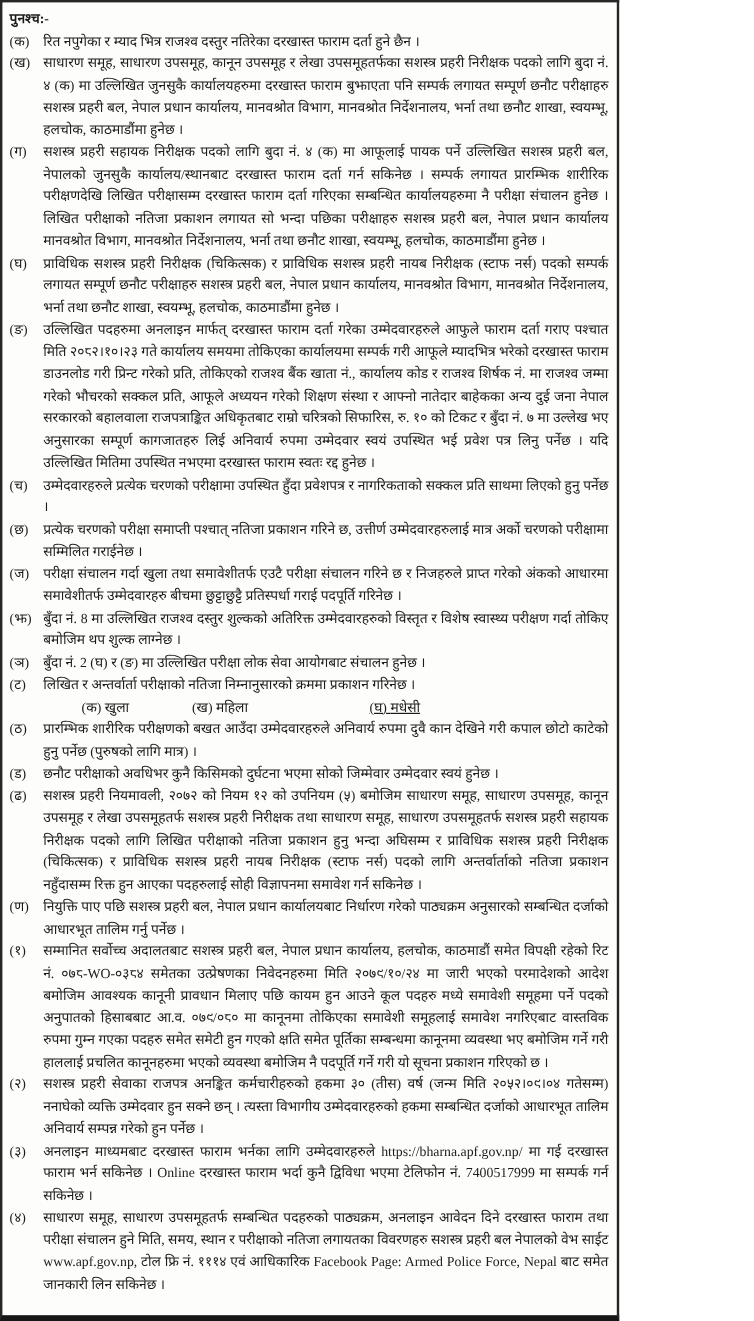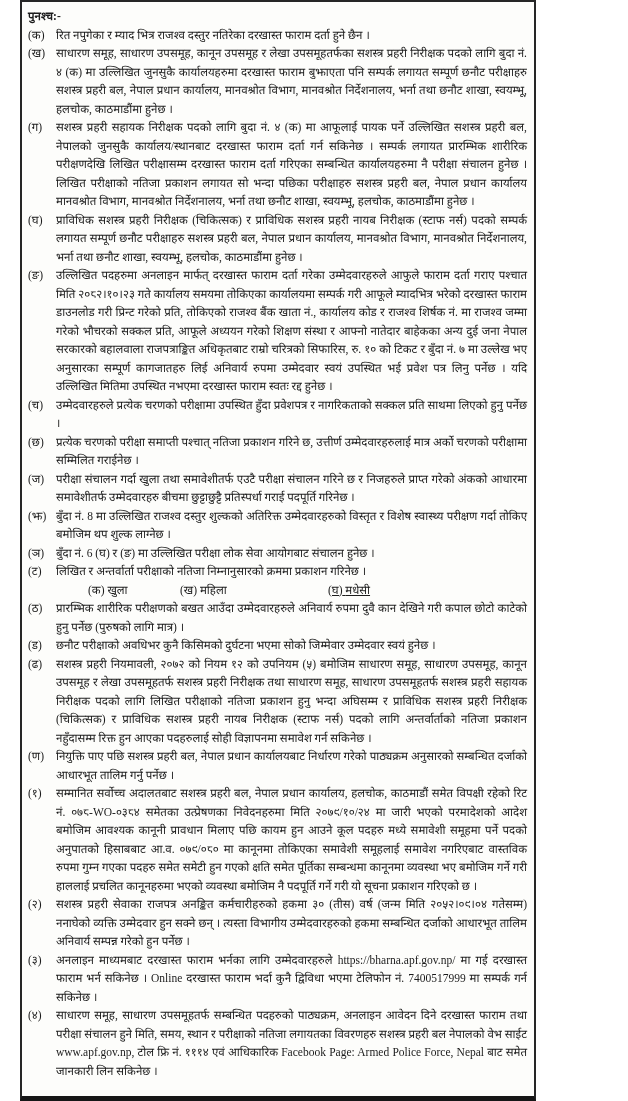--- a/index.html
+++ b/index.html
@@ -9,21 +9,20 @@
     box-sizing:border-box;
     background:#fdfdfb;
     border:2px solid #262626;
     border-bottom:5px solid #161616;
     padding:5px 7px 0 6px;
     overflow:hidden;
     font-family:"Liberation Serif","DejaVu Serif",serif;
     font-size:11.5px;
     line-height:18.5px;
     color:#1b1b1b;
-    margin-left:20px;
   }
   .hd { font-weight:bold; }
   .item { display:flex; align-items:flex-start; }
   .item .lbl { flex:0 0 28px; white-space:nowrap; }
   .item .txt { flex:1; text-align:justify;font-family:Liberation Serif, serif; }
   .sub-row { display:flex; padding-left:60px; }
   .sub-cell { white-space:nowrap; }
   .sub-cell.c1 { width:92px; }
   .sub-cell.c2 { width:148px; }
   .sub-cell.c3 { width:226px; }
@@ -75,21 +74,21 @@
   <div class="item">
     <span class="lbl">(ज)</span>
     <span class="txt">परीक्षा संचालन गर्दा खुला तथा समावेशीतर्फ एउटै परीक्षा संचालन गरिने छ र निजहरुले प्राप्त गरेको अंकको आधारमा समावेशीतर्फ उम्मेदवारहरु बीचमा छुट्टाछुट्टै प्रतिस्पर्धा गराई पदपूर्ति गरिनेछ ।</span>
   </div>
   <div class="item">
     <span class="lbl">(झ)</span>
     <span class="txt">बुँदा नं. 8 मा उल्लिखित राजश्व दस्तुर शुल्कको अतिरिक्त उम्मेदवारहरुको विस्तृत र विशेष स्वास्थ्य परीक्षण गर्दा तोकिए बमोजिम थप शुल्क लाग्नेछ ।</span>
   </div>
   <div class="item">
     <span class="lbl">(ञ)</span>
-    <span class="txt">बुँदा नं. 6 (घ) र (ङ) मा उल्लिखित परीक्षा लोक सेवा आयोगबाट संचालन हुनेछ ।</span>
+    <span class="txt">बुँदा नं. 2 (घ) र (ङ) मा उल्लिखित परीक्षा लोक सेवा आयोगबाट संचालन हुनेछ ।</span>
   </div>
   <div class="item">
     <span class="lbl">(ट)</span>
     <span class="txt">लिखित र अन्तर्वार्ता परीक्षाको नतिजा निम्नानुसारको क्रममा प्रकाशन गरिनेछ ।</span>
   </div>
 
   <div class="sub-row">
     <span class="sub-cell c1"><span>(क)</span> <span>खुला</span></span>
     <span class="sub-cell c2"><span>(ख)</span> <span>महिला</span></span>
     <span class="sub-cell c4"><span>(घ)</span> <span>मधेसी</span></span>

